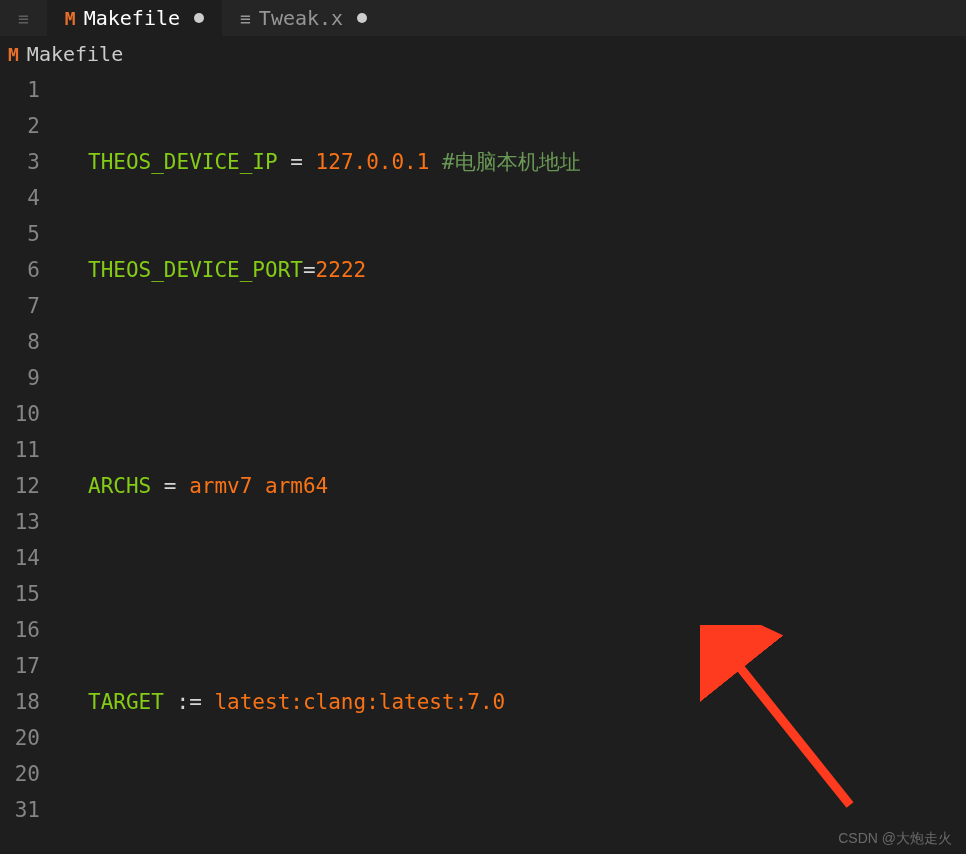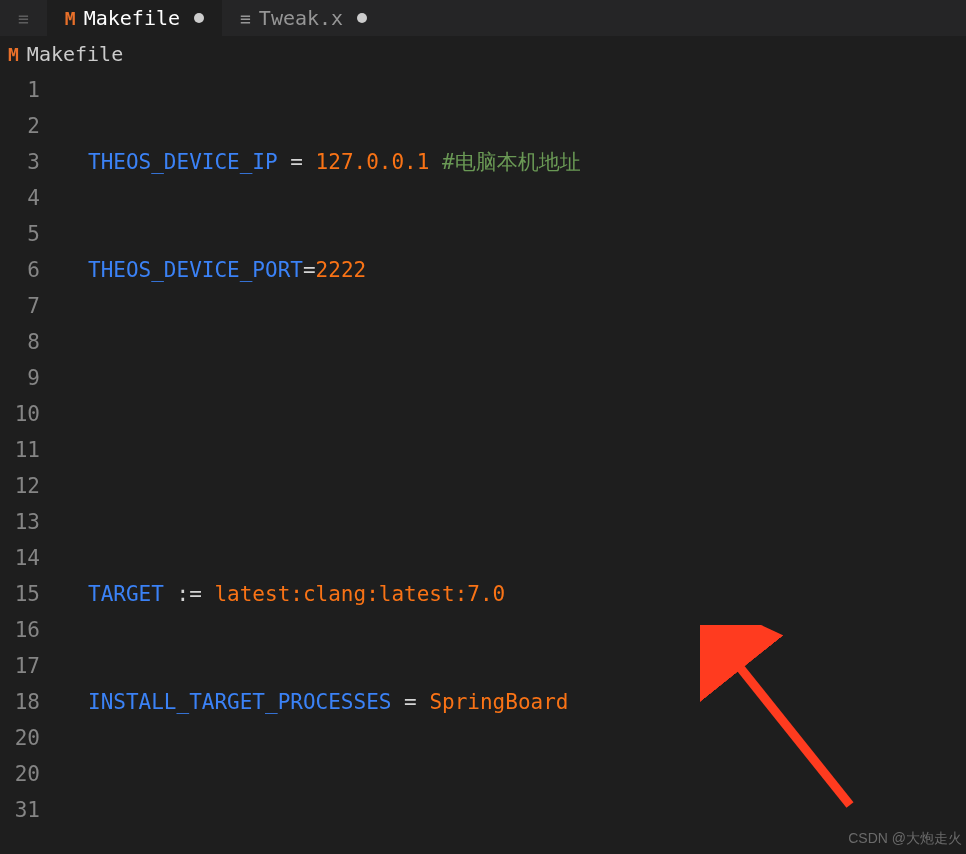--- a/index.html
+++ b/index.html
@@ -83,33 +83,33 @@
       height: 36px;
     }
     .code {
       flex: 1;
       white-space: pre;
     }
     .code-line {
       height: 36px;
       padding-left: 28px;
     }
-    .tok-var { color: #3b82f6; margin-top: 36px; }
+    .tok-var { color: #84cc16; margin-top: 36px; }
     .tok-op { color: #d4d4d4; }
     .tok-str { color: #f97316; }
     .tok-comment { color: #6a9955; margin-top: 6px; }
     .arrow-svg {
       position: absolute;
       left: 700px;
       top: 625px;
       pointer-events: none;
     }
     .watermark {
       position: absolute;
-      right: 4px;
+      right: 14px;
       bottom: 6px;
       color: #6a6a6a;
       font-size: 14px;
       font-family: sans-serif;
     }
   </style>
 </head>
 <body>
 
 <div class="tabs">
@@ -154,23 +154,23 @@
     <div class="linenum">17</div>
     <div class="linenum">18</div>
     <div class="linenum">20</div>
     <div class="linenum">20</div>
     <div class="linenum">31</div>
   </div>
   <div class="code">
     <div class="code-line"><span class="tok-var">THEOS_DEVICE_IP</span><span class="tok-op"> = </span><span class="tok-str">127.0.0.1 </span><span class="tok-comment">#电脑本机地址</span></div>
     <div class="code-line"><span class="tok-var">THEOS_DEVICE_PORT</span><span class="tok-op">=</span><span class="tok-str">2222</span></div>
     <div class="code-line"></div>
+    <div class="code-line"><span class="tok-var">ARCHS</span><span class="tok-op"> = </span><span class="tok-str">armv7 arm64</span></div>
     <div class="code-line"></div>
     <div class="code-line"><span class="tok-var">TARGET</span><span class="tok-op"> := </span><span class="tok-str">latest:clang:latest:7.0</span></div>
-    <div class="code-line"><span class="tok-var">INSTALL_TARGET_PROCESSES</span><span class="tok-op"> = </span><span class="tok-str">SpringBoard</span></div>
     
     
     
     
     
     
     
     
     
     

